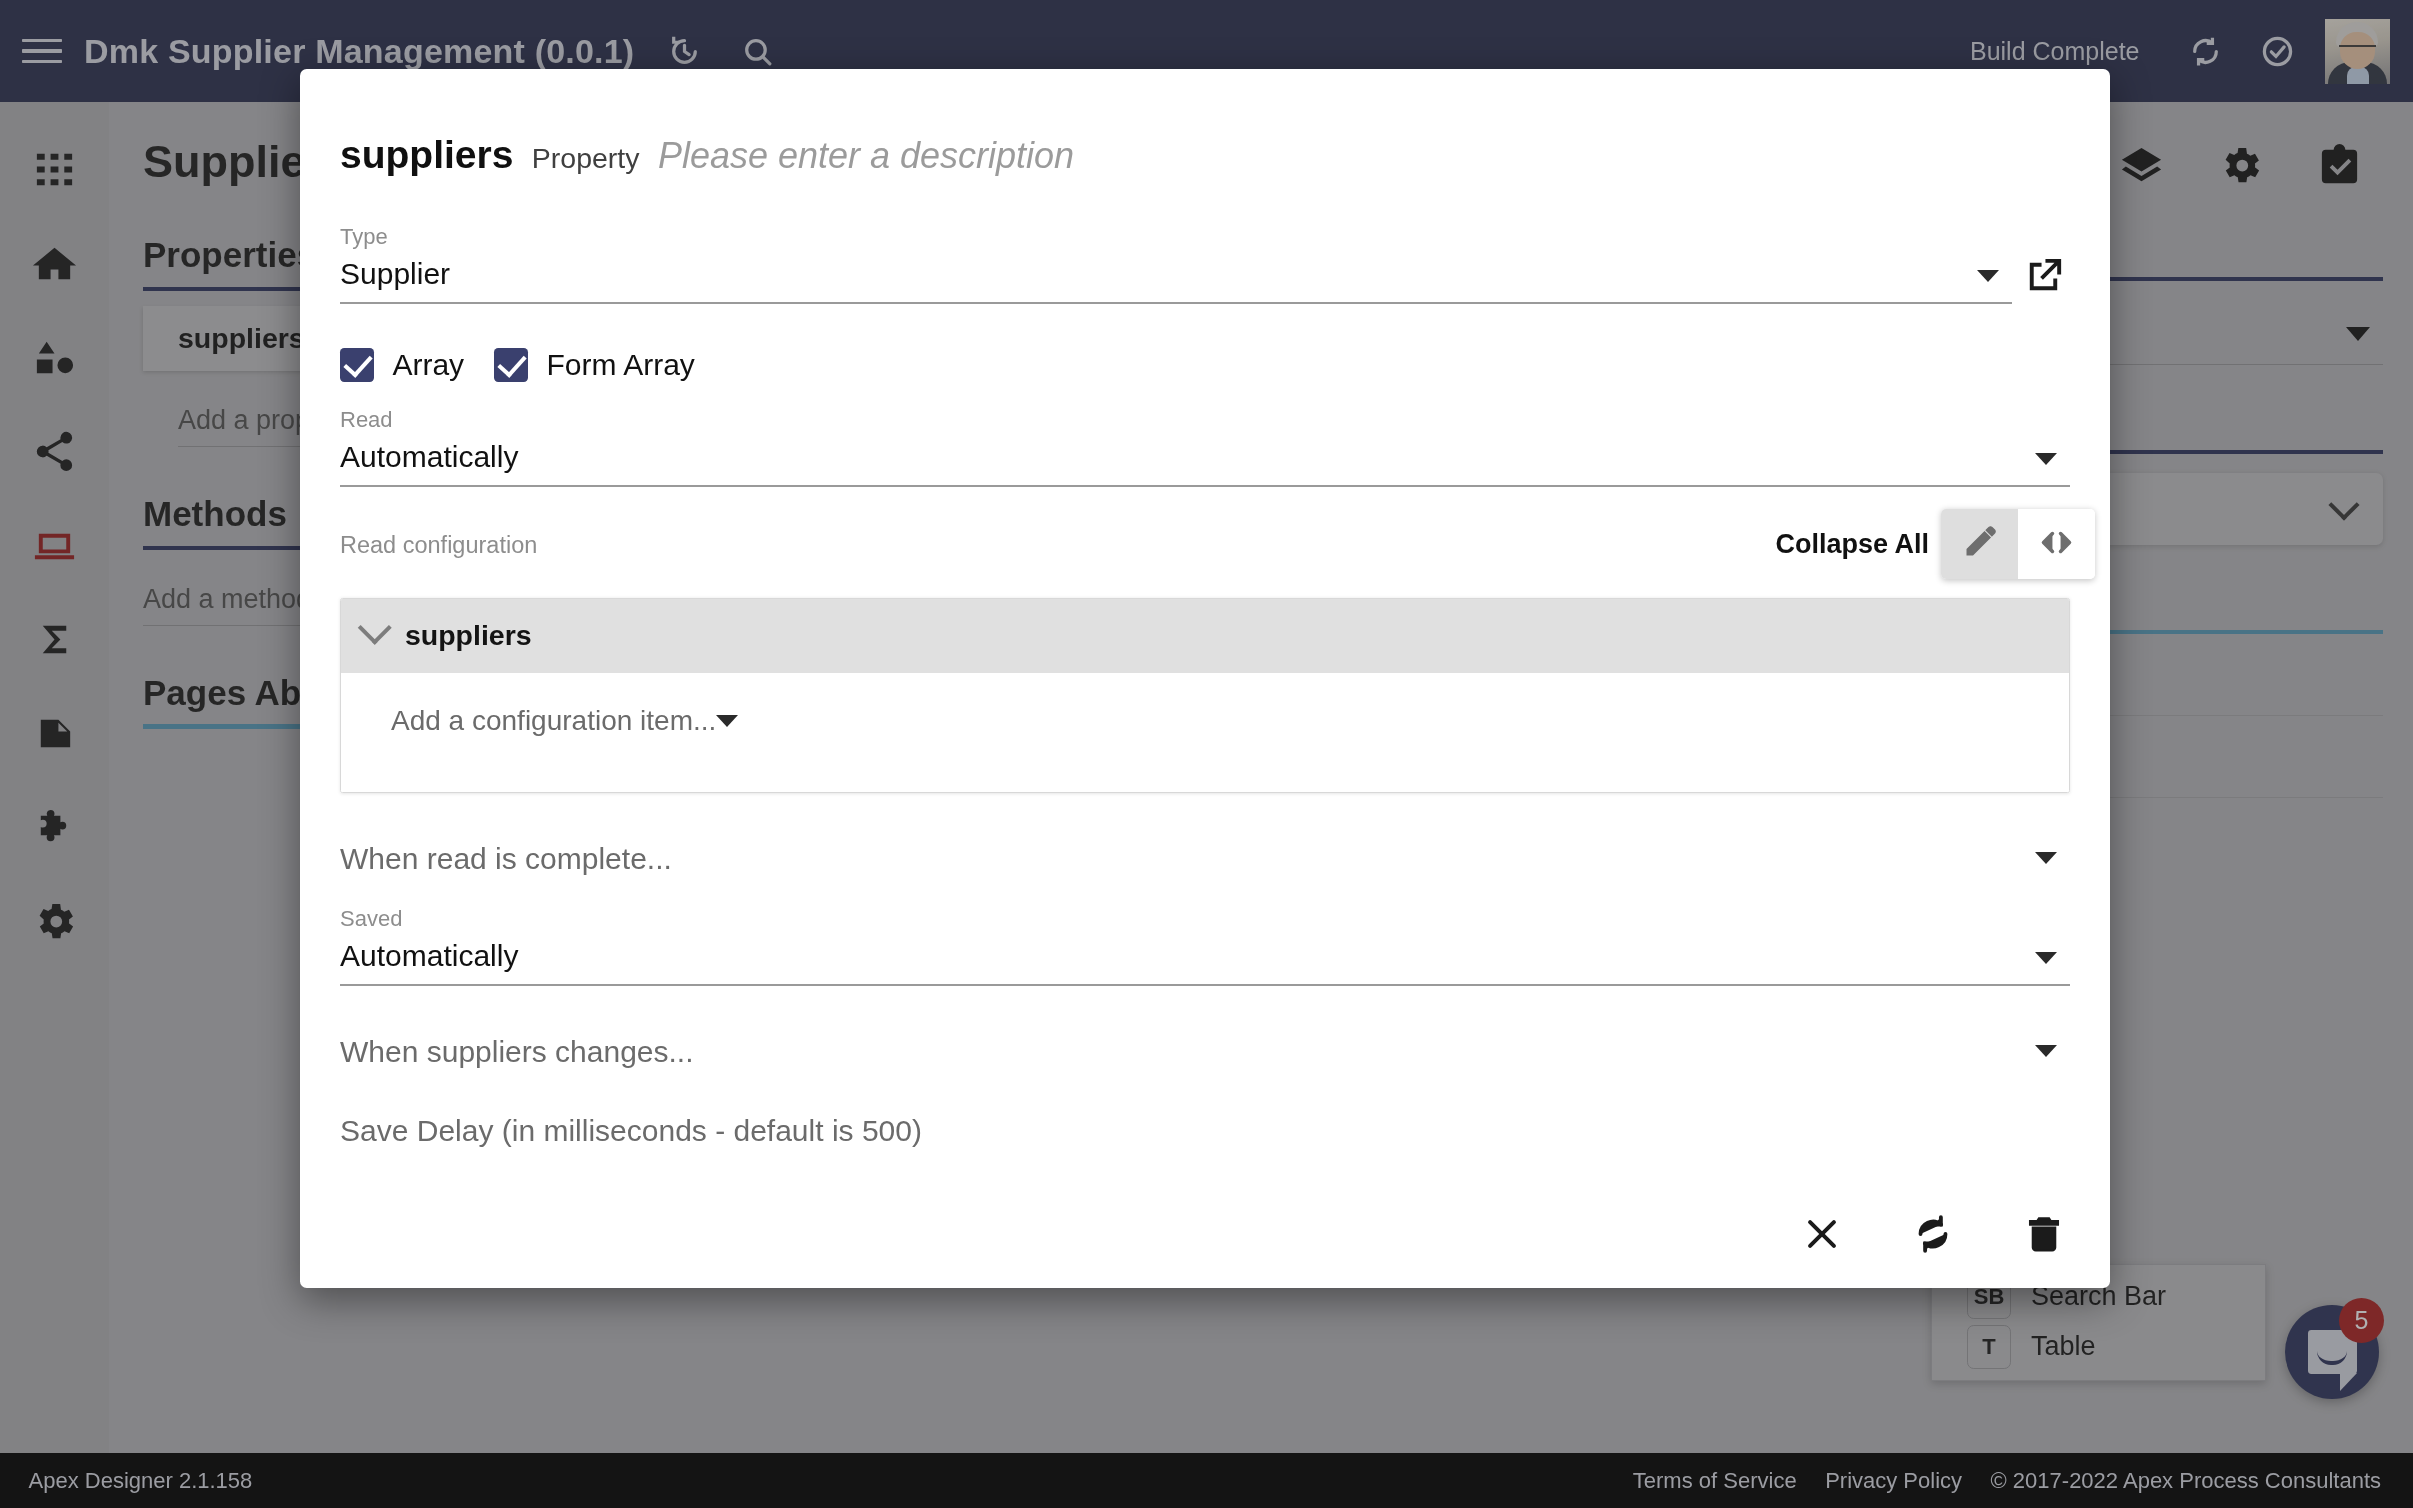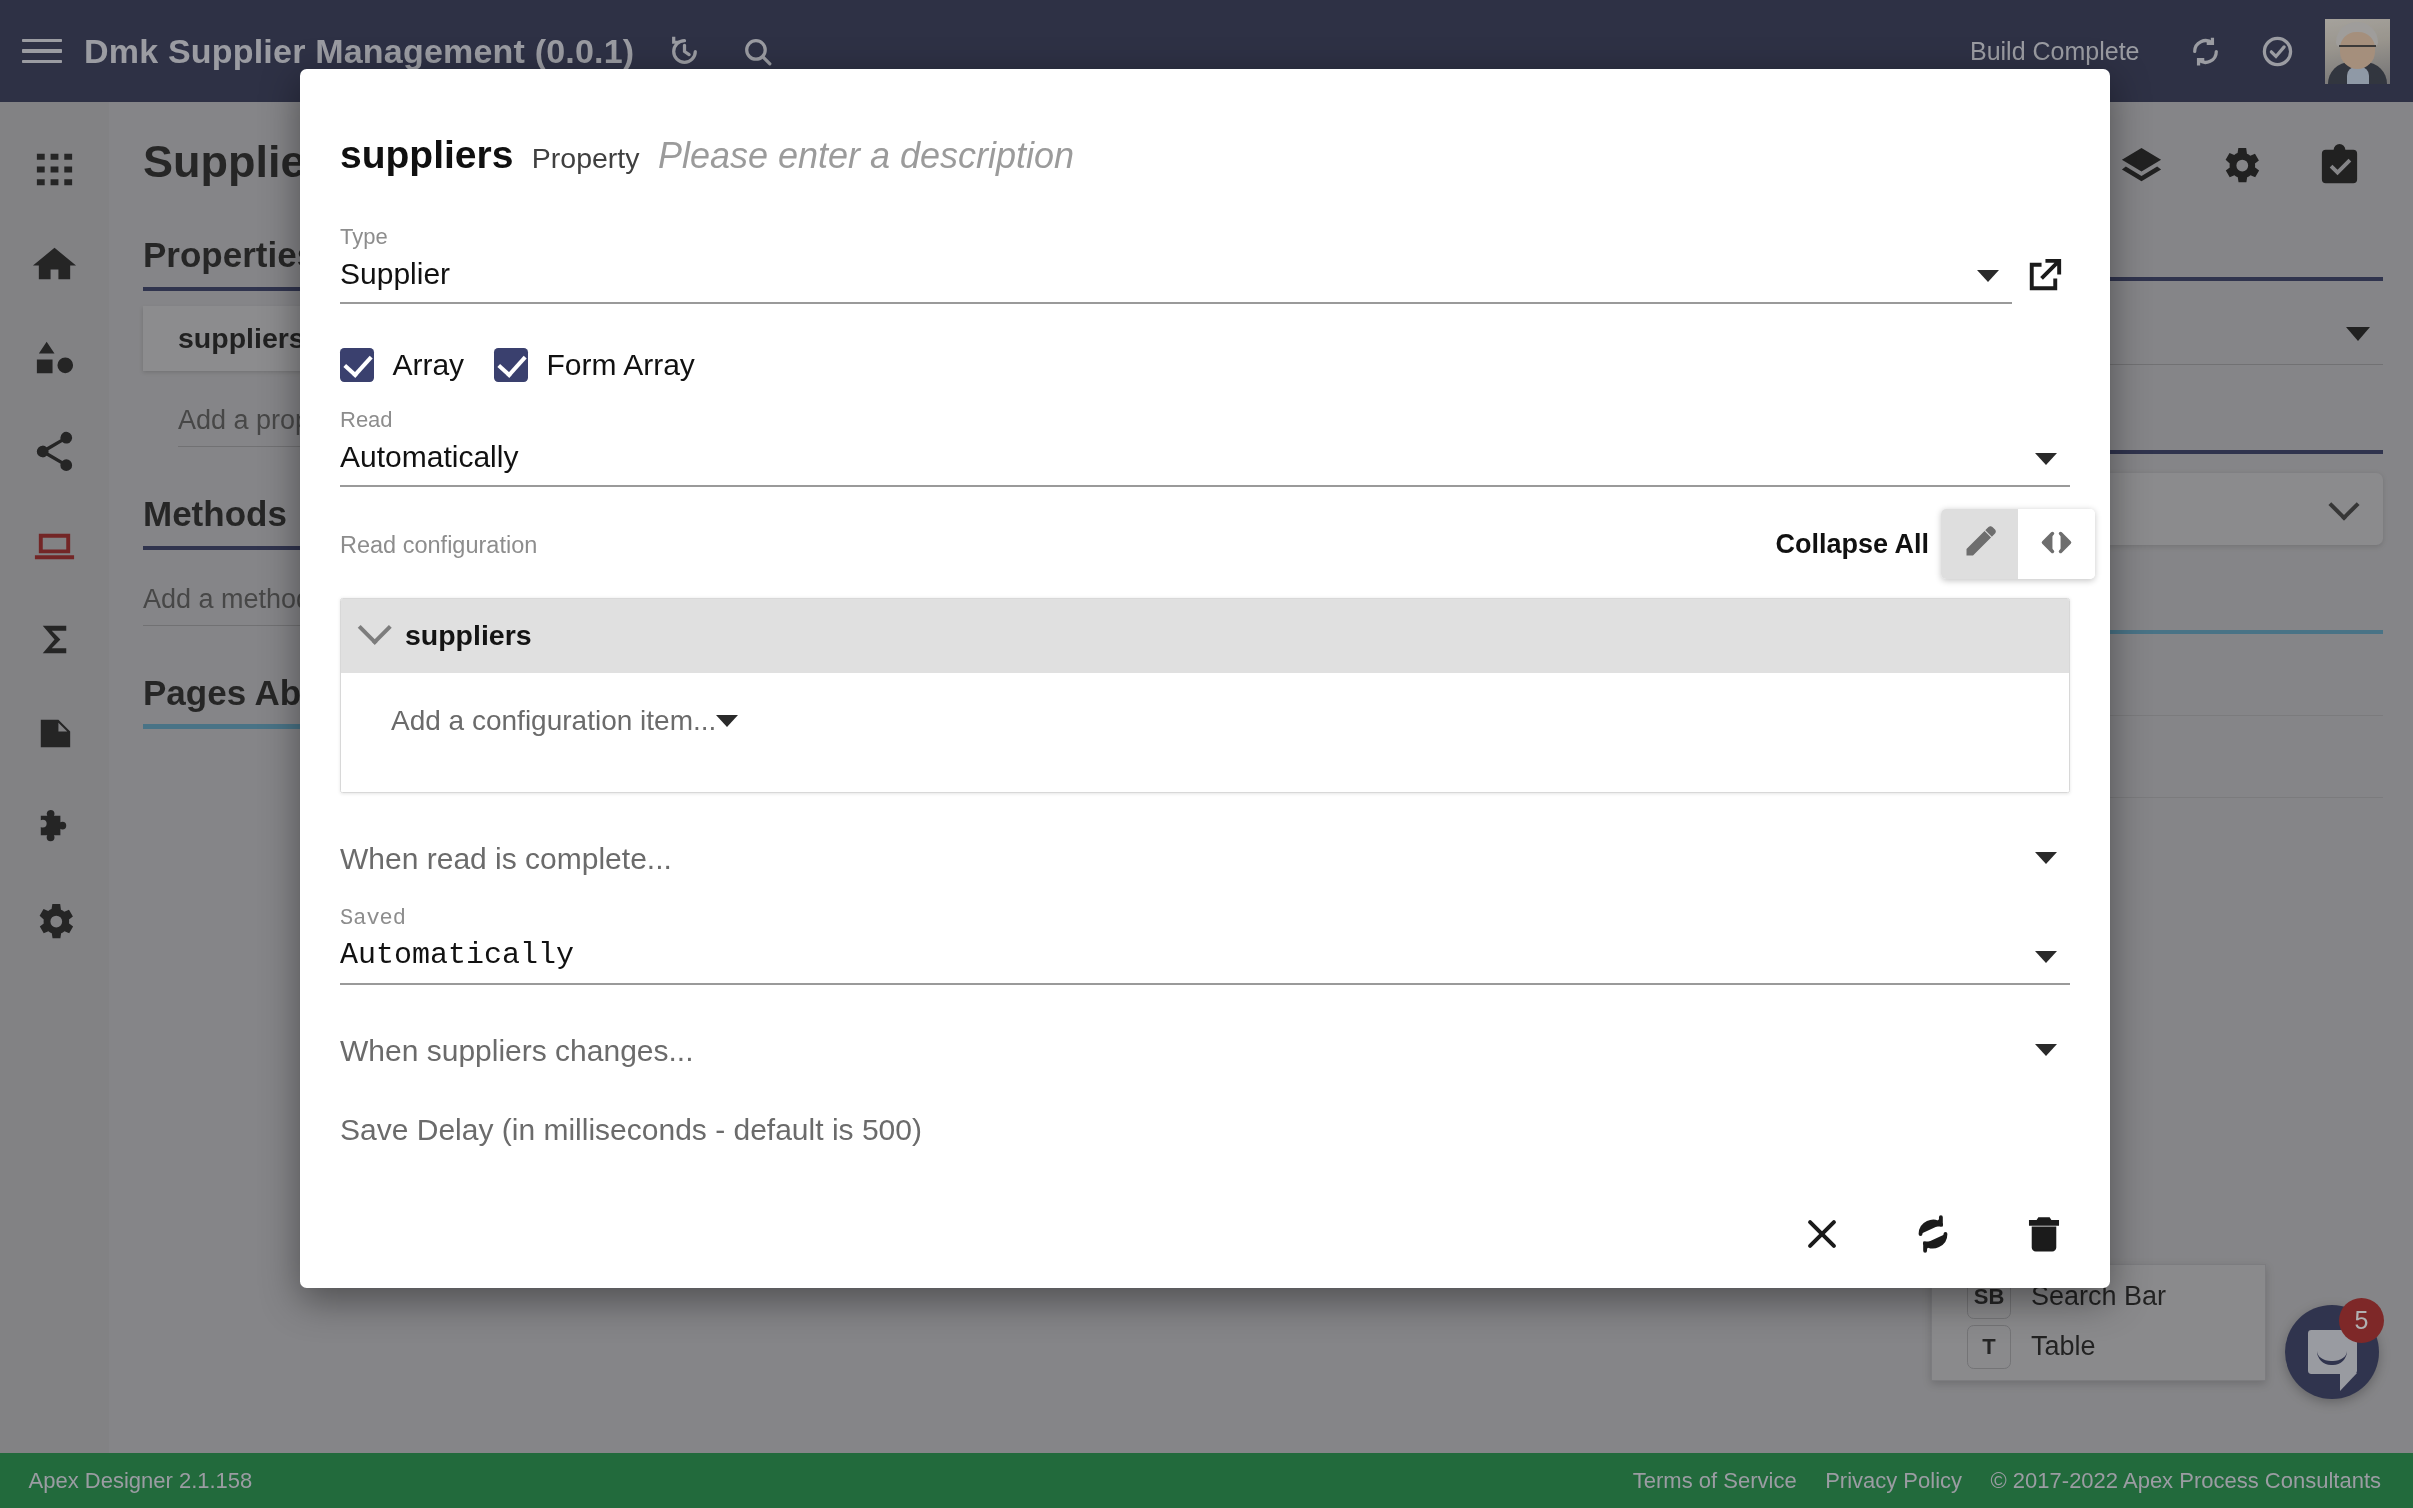--- a/index.html
+++ b/index.html
@@ -151,21 +151,21 @@
   .chat .smile { position:absolute; left:9.2px; bottom:9.2px; width:30px; height:13.4px;
     border-bottom:4.2px solid #2b3157; border-radius:0 0 17px 17px; }
   .chat-badge {
     position:absolute; right:-5px; top:-6.7px; width:45px; height:45px; border-radius:50%;
     background:#9e1f1f; color:#e9e9ea; font-size:25px; display:flex; align-items:center; justify-content:center;
   }
 
   
   .footer {
     position:absolute; left:0; bottom:0; width:2413px; height:55px;
-    background:#15803d; display:flex; align-items:center;
+    background:#000000; display:flex; align-items:center;
     color:#c9cbd4; font-size:22px; z-index:3;
   }
   .footer-left { padding-left: 28.5px; }
   .footer-right { margin-left:auto; padding-right:32px; display:flex; gap:28.5px; }
   .footer-right a { color:#c9cbd4; text-decoration:none; cursor:pointer; }
 
   
   .scrim { position:absolute; inset:0; background:rgba(60,60,62,.33); z-index:10; }
 
   .modal {
@@ -533,21 +533,21 @@
         </div>
       </div>
     </div>
 
     <div class="plainfield" style="margin-top:49px;">
       <span class="t">When read is complete...</span>
       <span class="cr"></span>
       <span class="ul"></span>
     </div>
 
-    <div class="field" style="font-family:Liberation Mono, monospace;">
+    <div class="field" style="">
       <div class="field-label">Saved</div>
       <div class="field-value">Automatically</div>
       <div class="underline"></div>
       <div class="caret"></div>
     </div>
 
     <div class="plainfield" style="margin-top:49px;">
       <span class="t">When suppliers changes...</span>
       <span class="cr"></span>
       <span class="ul"></span>

